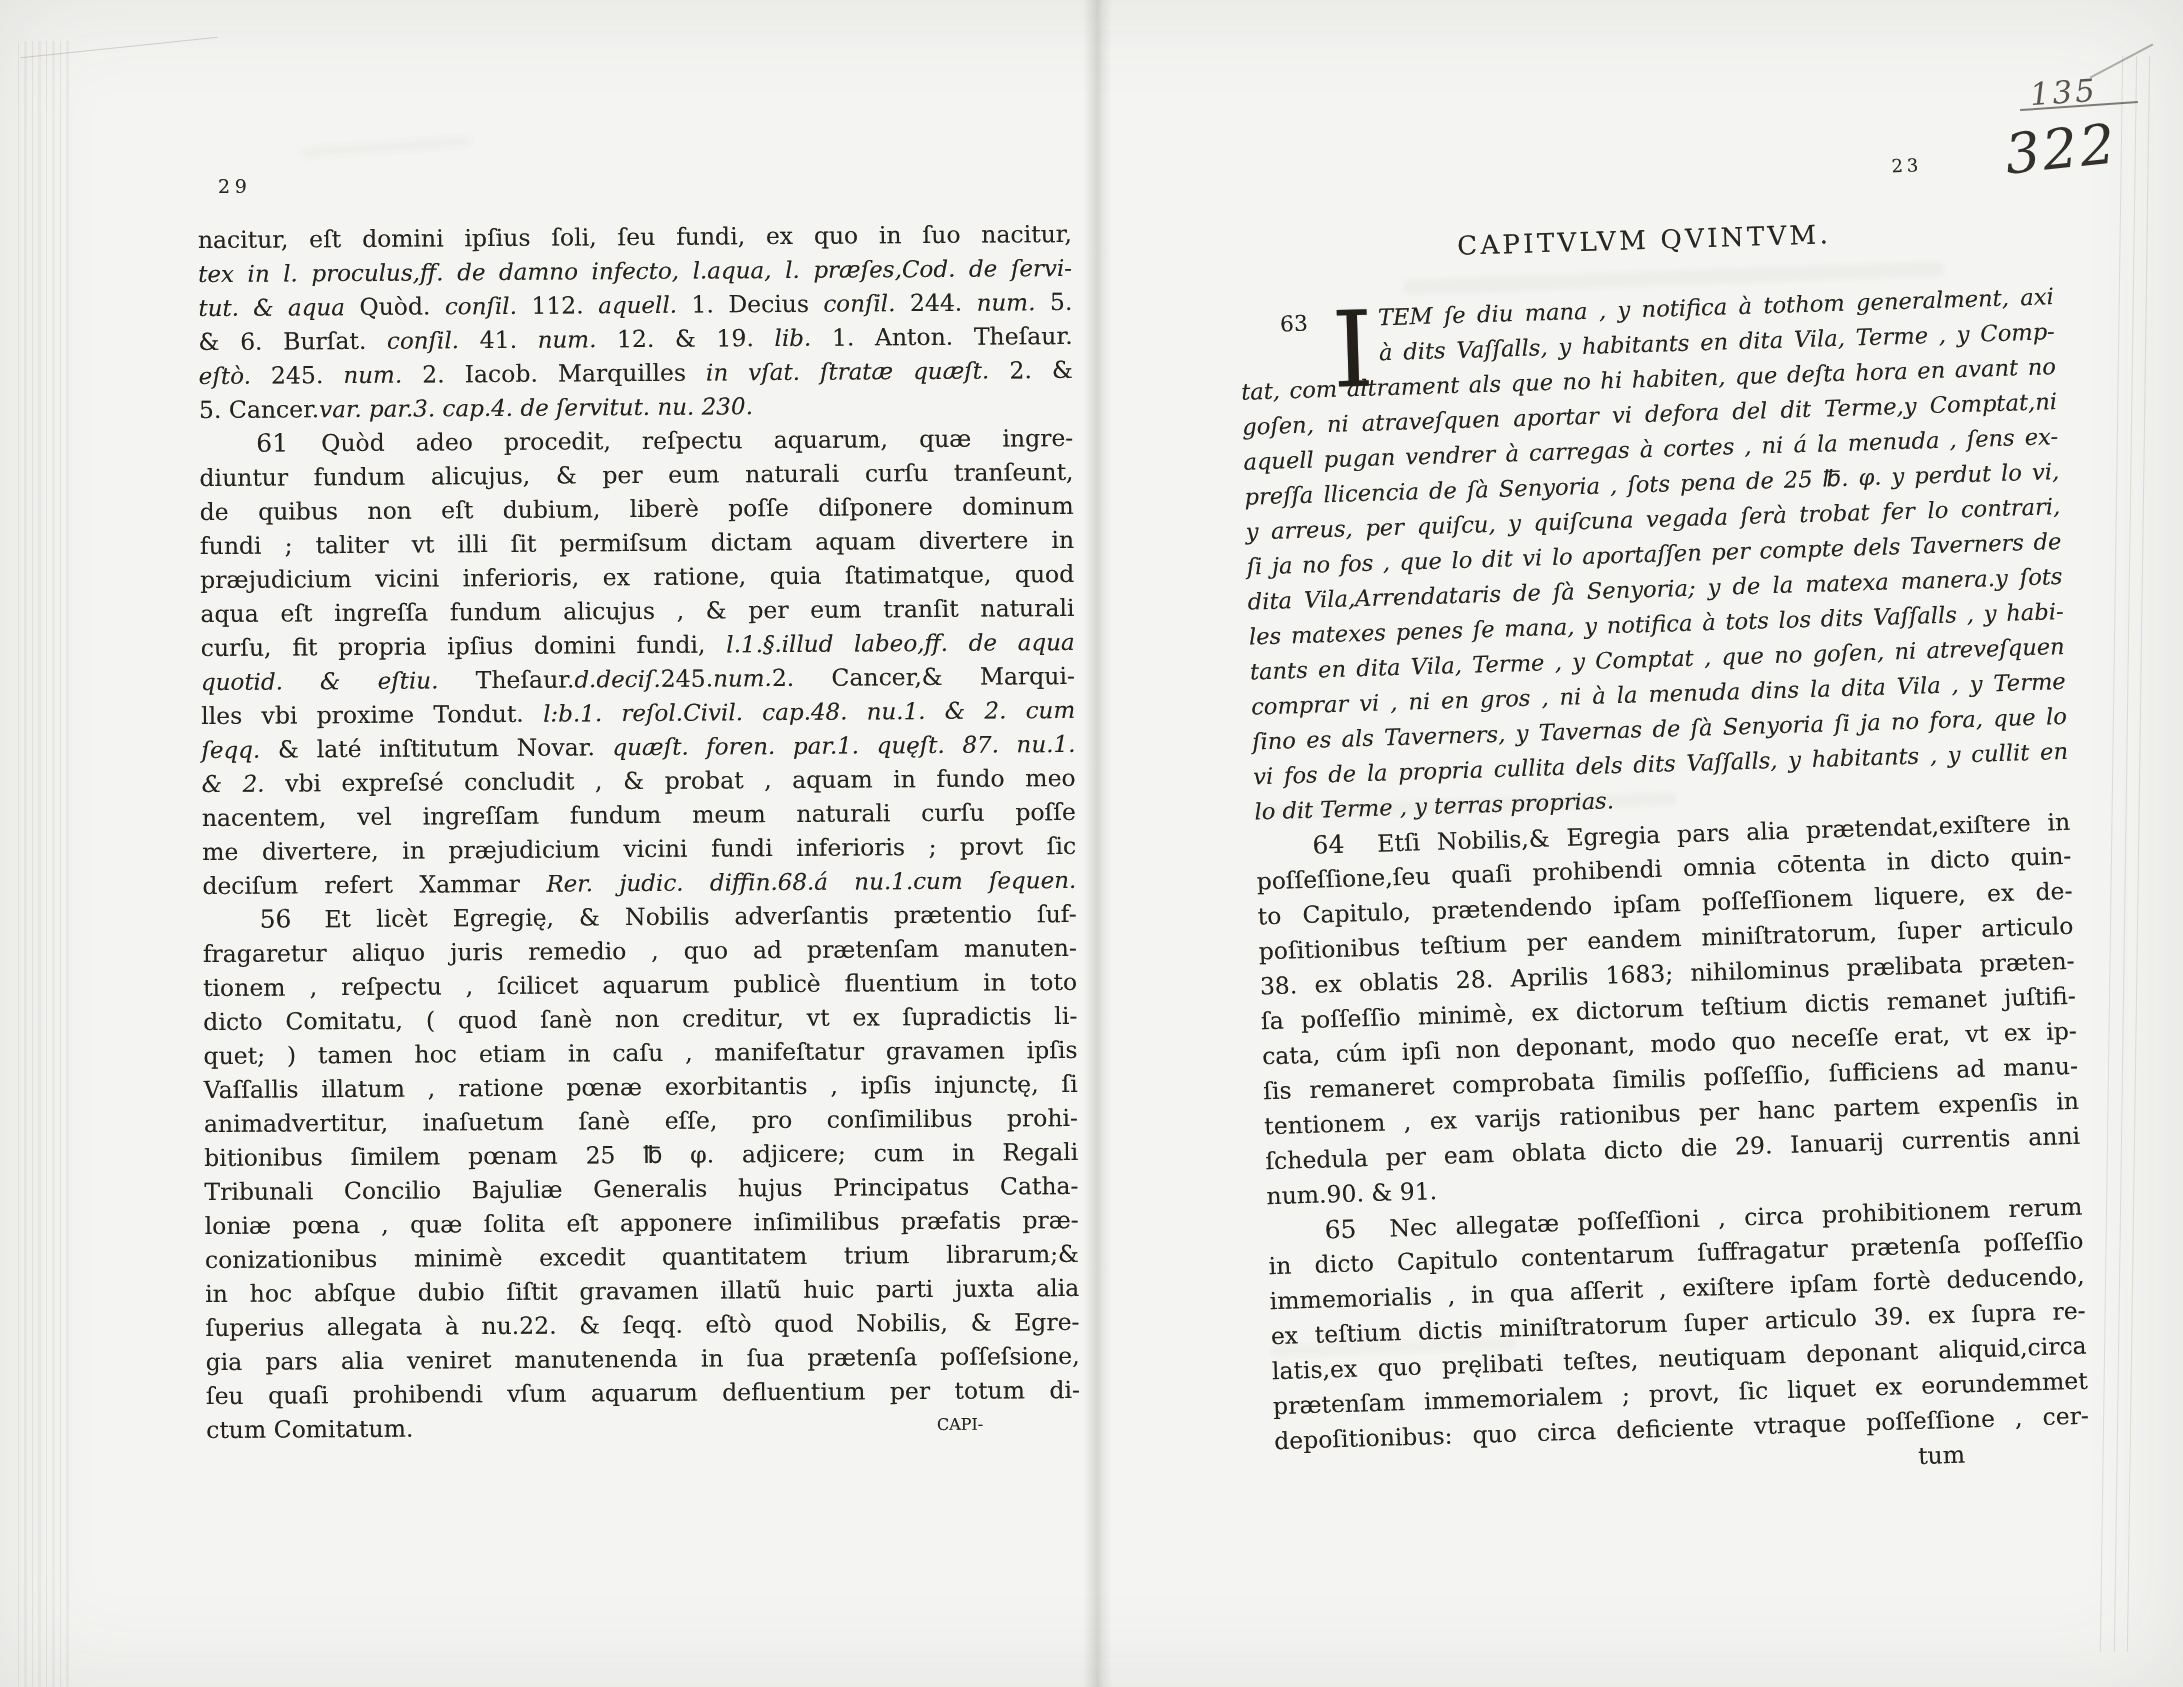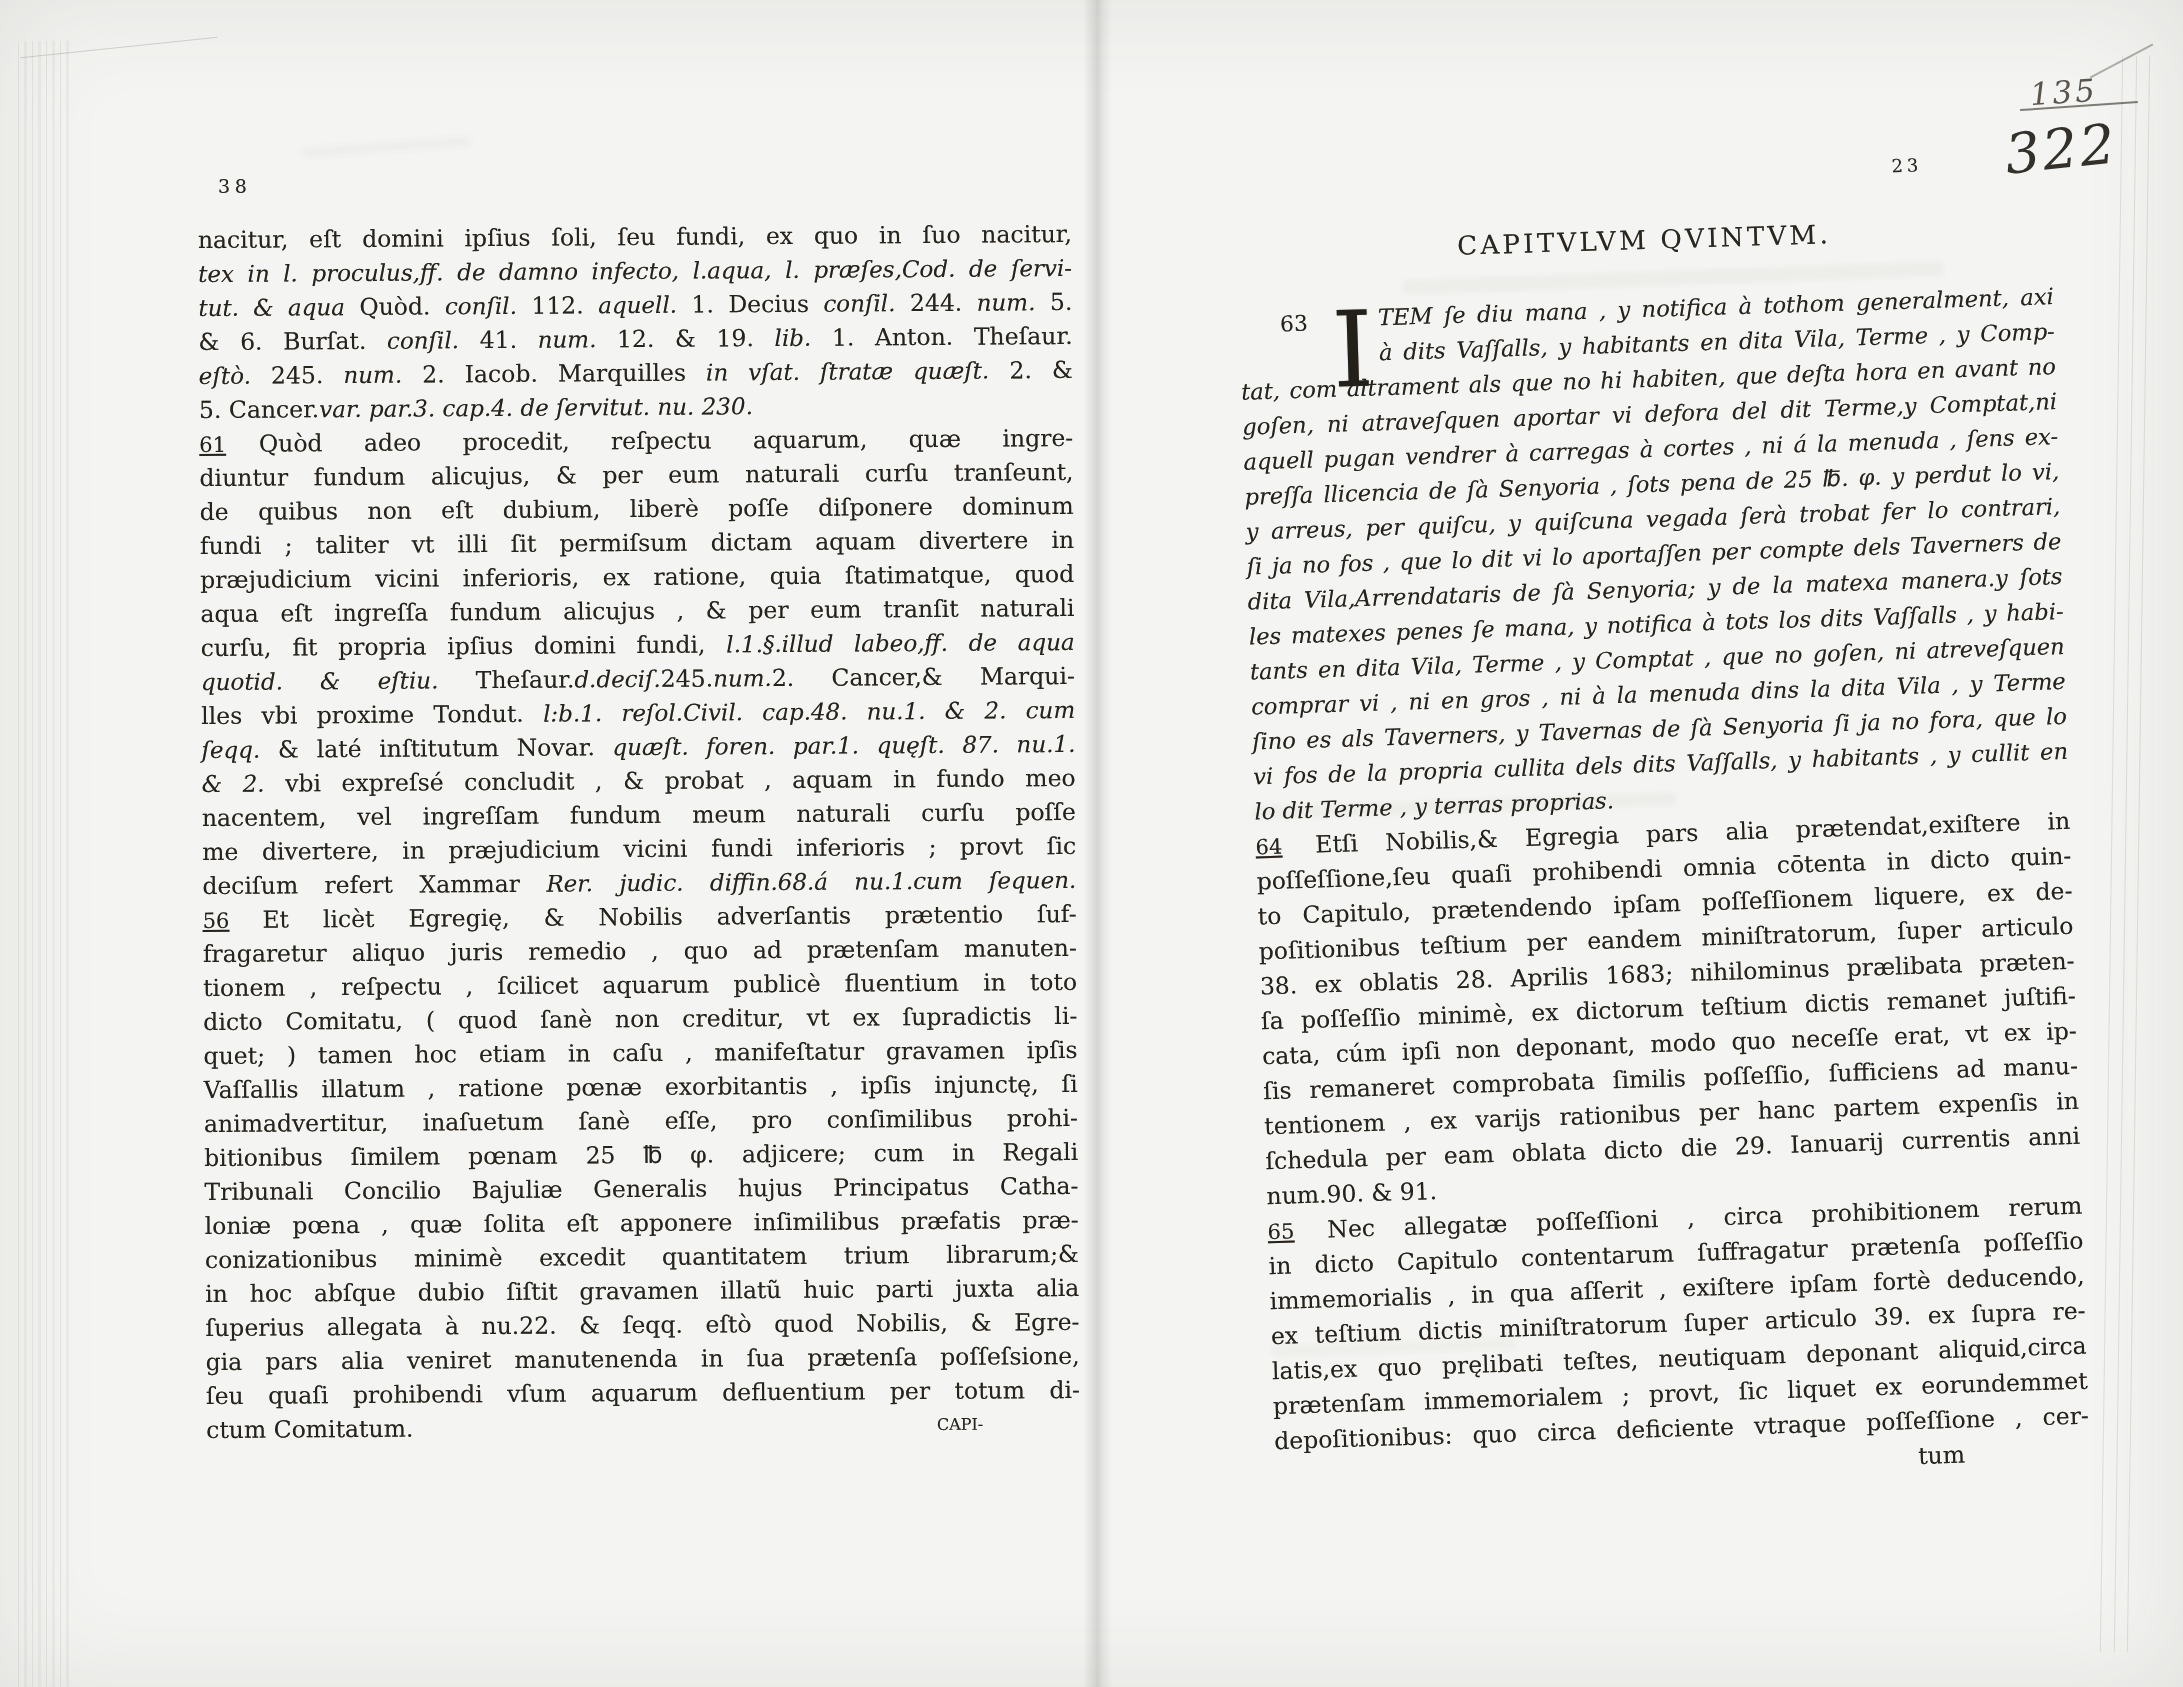--- a/index.html
+++ b/index.html
@@ -28,21 +28,21 @@
         text-shadow:0 0 0.5px rgba(48,40,30,.45);}
   #left-block .line{height:34px;line-height:34px;font-size:23.5px;}
   #right-block .line{height:35px;line-height:35px;font-size:23.5px;}
   .line.short{text-align-last:left;-moz-text-align-last:left;}
   .line.padded{padding-left:139px;}
   .line.catch-line{text-align-last:right;-moz-text-align-last:right;padding-right:125px;}
   .it{font-style:italic;}
   #left-block .it{font-size:23px;}
   #right-block .it{font-size:22.6px;}
   .ro{font-style:normal;}
-  .pnum{margin-right:33px;font-size:21px;text-decoration:underline;}
+  .pnum{margin-left:57px;margin-right:33px;font-size:25px;}
   .pnum-abs{position:absolute;left:41px;top:2.8px;font-size:21.7px;font-style:normal;}
   .catchword{position:absolute;right:97px;top:0;font-size:16px;font-style:normal;}
   .folio-print{position:absolute;font-size:19px;letter-spacing:4.7px;color:#2a2620;
         text-shadow:0 0 0.5px rgba(48,40,30,.45);}
   #folio-left{left:218px;top:175px;}
   #folio-right{position:absolute;left:657px;top:7.5px;font-size:18px;letter-spacing:3.8px;}
   #chapter-heading{position:absolute;left:0;top:70px;width:100%;text-align:center;
         font-size:26px;letter-spacing:3.3px;color:#2a2620;text-shadow:0 0 0.5px rgba(48,40,30,.5);}
   #rp-lines{position:absolute;left:0;top:137px;width:100%;}
   #drop-cap{position:absolute;left:92px;top:139px;font-size:105px;line-height:94px;
@@ -70,21 +70,21 @@
   <div class="ghost" style="left:1403px;top:271px;width:541px;height:14px;transform:rotate(-2deg);"></div>
   <div class="ghost" style="left:1252px;top:800px;width:424px;height:12.2px;transform:rotate(-2deg);"></div>
   <div class="ghost" style="left:1271px;top:1342px;width:245px;height:11.3px;transform:rotate(-2deg);opacity:.8;"></div>
   <div class="ghost" style="left:301px;top:141px;width:170px;height:12.2px;transform:rotate(-4deg);opacity:.7;"></div>
 
   <div class="hand" id="hw-struck">135</div>
   <div id="hw-strike-h"></div>
   <div id="hw-strike-d"></div>
   <div class="hand" id="hw-folio">322</div>
 
-  <div class="folio-print" id="folio-left">38</div>
+  <div class="folio-print" id="folio-left">29</div>
   <div class="page-text" id="left-block">
     <div id="lp-lines">
         <div class="line"><span class="ro">nacitur, eſt domini ipſius ſoli, ſeu fundi, ex quo in ſuo nacitur,</span></div>
         <div class="line"><span class="it">tex in l. proculus,ff. de damno infecto, l.aqua, l. præſes,Cod. de ſervi-</span></div>
         <div class="line"><span class="it">tut. &amp; aqua</span><span class="ro">  Quòd. </span><span class="it">conſil.</span><span class="ro"> 112. </span><span class="it">aquell.</span><span class="ro"> 1. Decius </span><span class="it">conſil.</span><span class="ro"> 244. </span><span class="it">num.</span><span class="ro"> 5.</span></div>
         <div class="line"><span class="ro">&amp; 6. Burſat. </span><span class="it">conſil.</span><span class="ro"> 41. </span><span class="it">num.</span><span class="ro"> 12. &amp; 19. </span><span class="it">lib.</span><span class="ro"> 1. Anton. Theſaur.</span></div>
         <div class="line"><span class="it">eſtò.</span><span class="ro"> 245. </span><span class="it">num.</span><span class="ro"> 2. Iacob. Marquilles </span><span class="it">in vſat. ſtratæ quæſt.</span><span class="ro"> 2. &amp;</span></div>
         <div class="line short"><span class="ro">5. Cancer.</span><span class="it">var. par.3. cap.4. de ſervitut. nu. 230.</span></div>
         <div class="line"><span class="pnum">61</span><span class="ro">Quòd adeo procedit, reſpectu aquarum, quæ ingre-</span></div>
         <div class="line"><span class="ro">diuntur fundum alicujus, &amp; per eum naturali curſu tranſeunt,</span></div>

